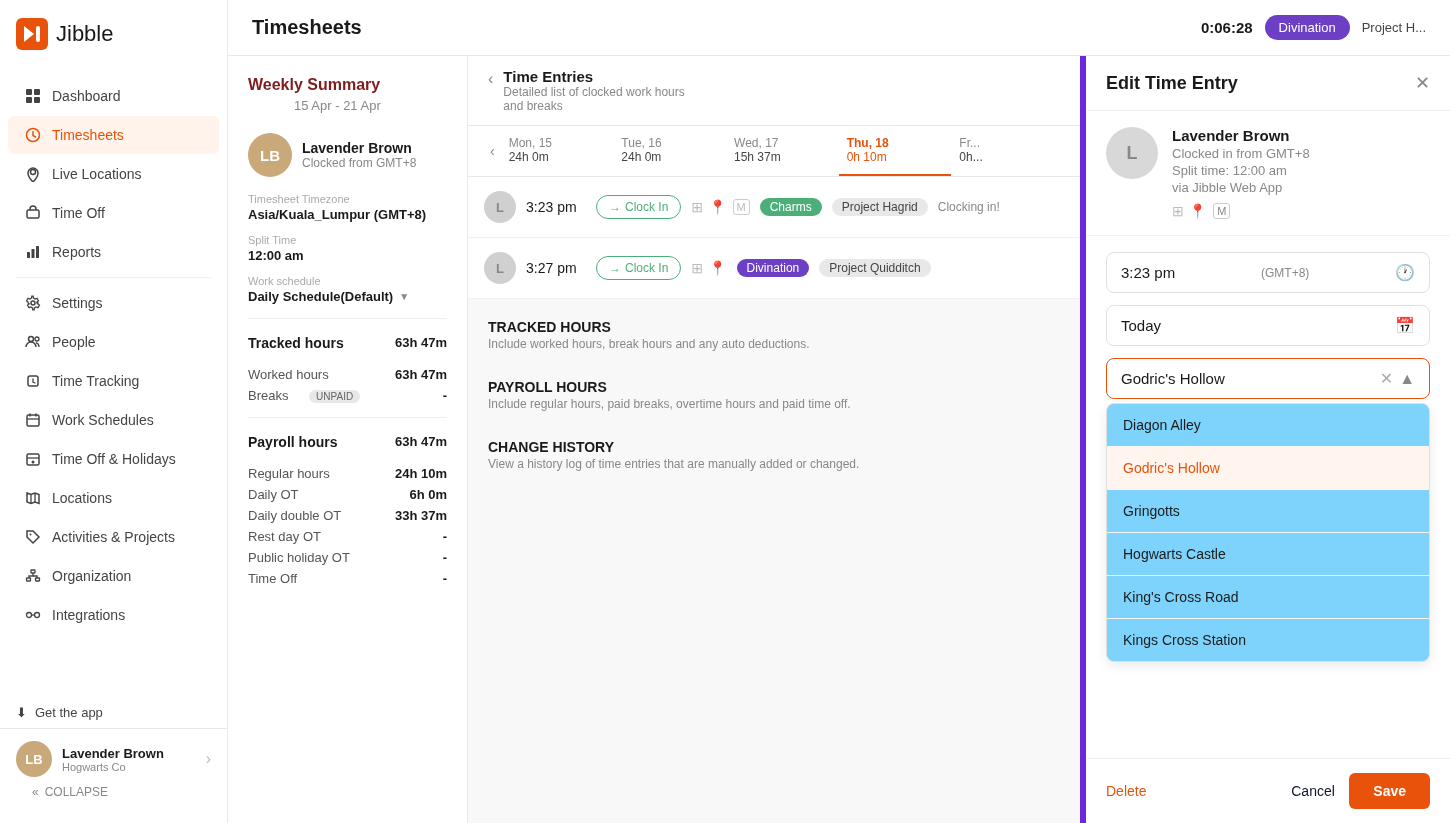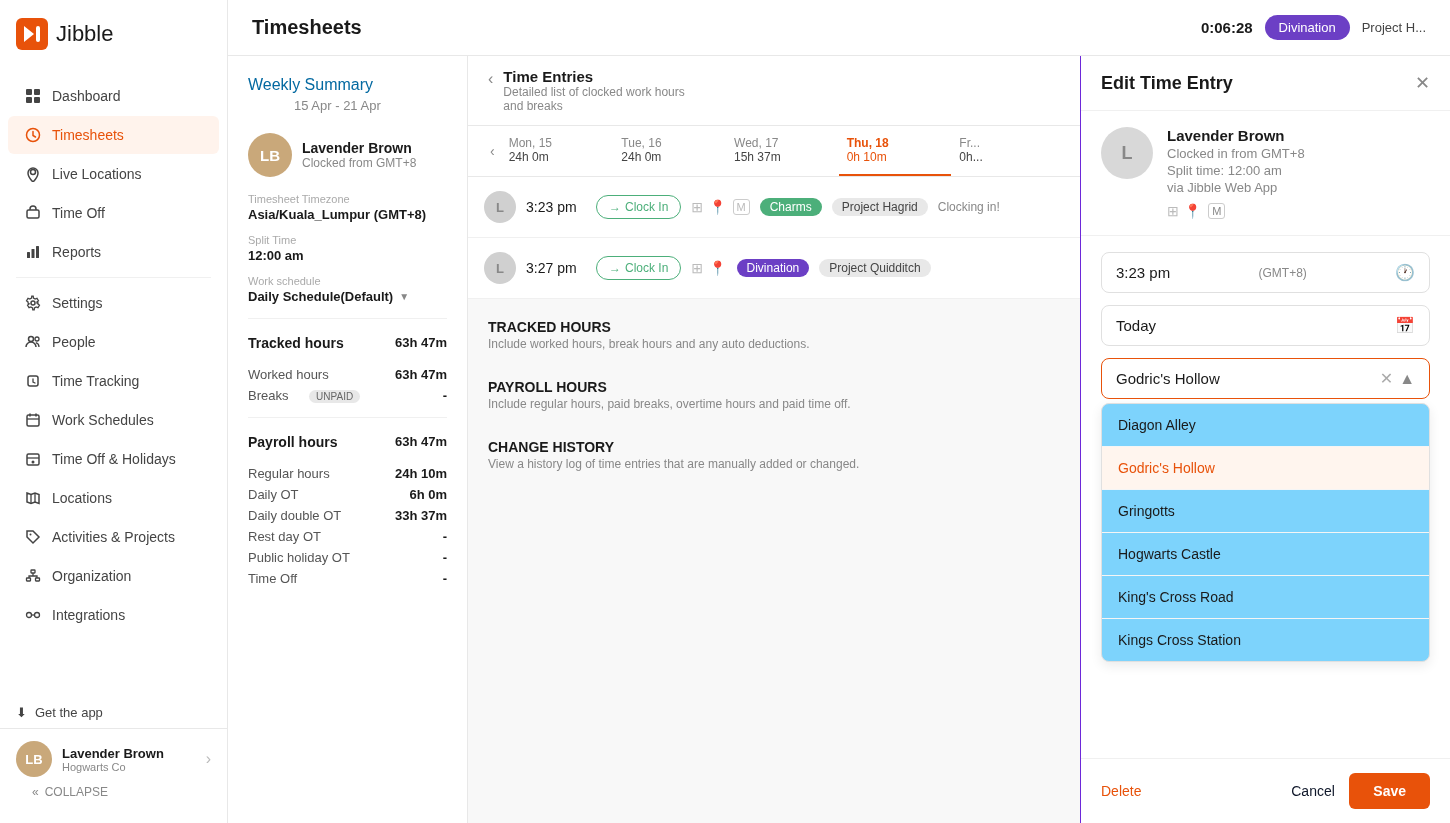--- a/index.html
+++ b/index.html
@@ -149,22 +149,22 @@
     .left-panel {
       width: 240px;
       min-width: 240px;
       background: #fff;
       border-right: 1px solid #e8e8e8;
       padding: 20px;
       overflow-y: auto;
     }
     .weekly-summary-title {
       font-size: 16px;
-      font-weight: 400;
-      color: #0369a1;
+      font-weight: 700;
+      color: #7f1d1d;
     }
     .weekly-date {
       font-size: 13px;
       color: #888;
       margin-top: 4px;
       margin-left: 46px;
     }
     .user-card {
       display: flex;
       align-items: center;
@@ -274,21 +274,21 @@
 
     .section-header-block { padding: 20px 20px 8px; }
     .section-header-title { font-size: 14px; font-weight: 700; color: #1a1a1a; }
     .section-header-sub { font-size: 12px; color: #888; margin-top: 2px; }
 
     
     .right-panel {
       width: 370px;
       min-width: 370px;
       background: #fff;
-      border-left: 1px solid #6d28d9;
+      border-left: 6px solid #6d28d9;
       display: flex;
       flex-direction: column;
       overflow: hidden;
     }
     .edit-panel-header {
       display: flex;
       align-items: center;
       justify-content: space-between;
       padding: 16px 20px;
       border-bottom: 1px solid #f0f0f0;

